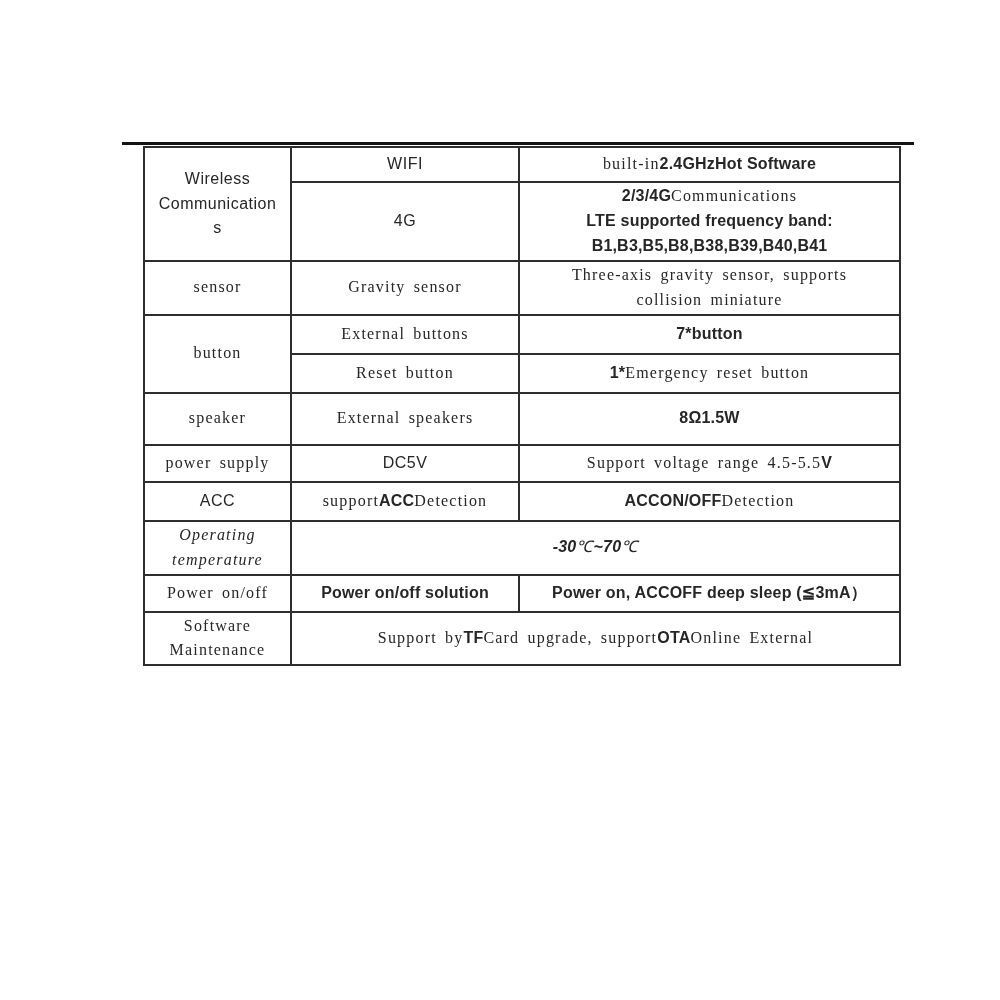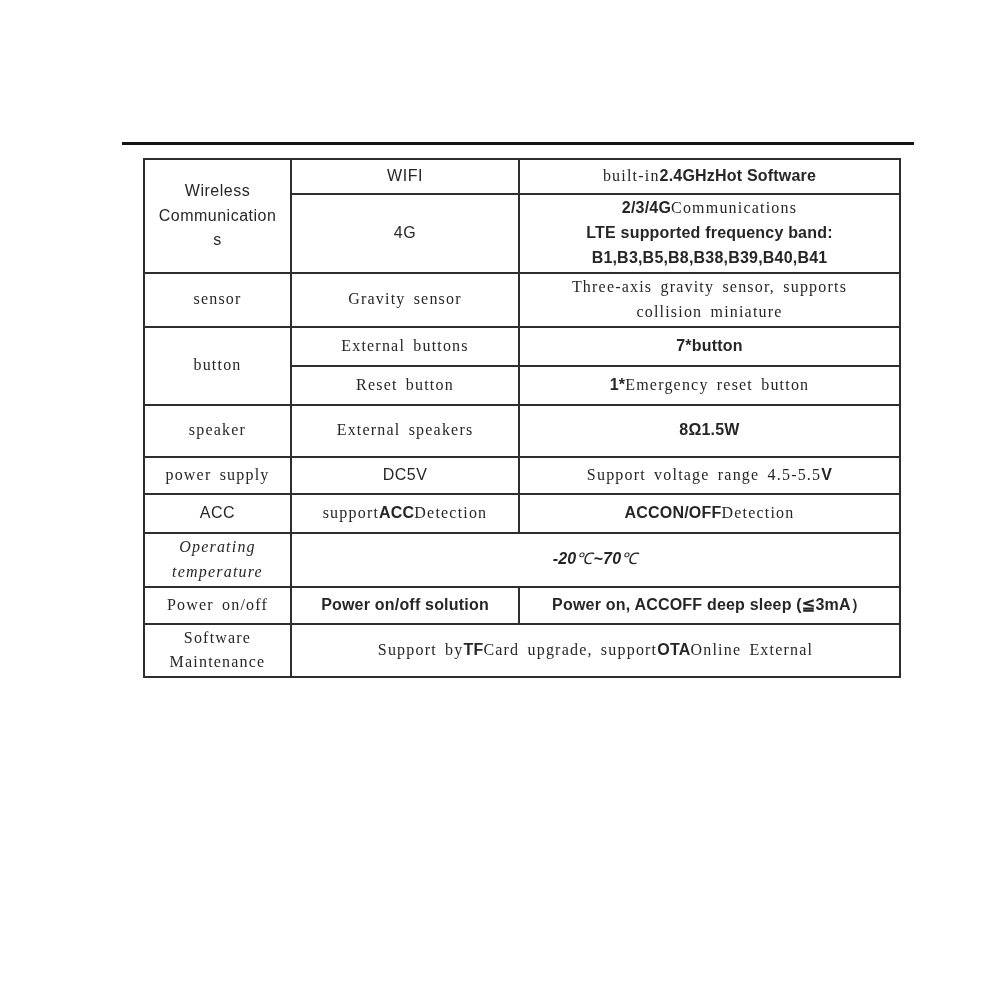--- a/index.html
+++ b/index.html
@@ -4,21 +4,21 @@
 <style>
   html,body{margin:0;padding:0;background:#ffffff;}
   #canvas{
     position:relative;width:1000px;height:1000px;background:#ffffff;overflow:hidden;
     font-family:"Liberation Sans",sans-serif;
   }
   #top-rule{
     position:absolute;left:122px;top:142px;width:792px;height:3px;background:#141414;
   }
   table.spec{
-    position:absolute;left:143px;top:158px;
+    position:absolute;left:143px;top:146px;
     border-collapse:collapse;table-layout:fixed;
     color:#262626;
   }
   table.spec td{
     border:2px solid #2e2e2e;
     text-align:center;vertical-align:middle;
     padding:1px 4px;
     font-size:16px;line-height:1.55;
     white-space:pre-line;
     overflow:hidden;
@@ -80,21 +80,21 @@
           <td><span class="f-serif">Support voltage range 4.5-5.5</span><span class="f-sansb">V</span></td>
         </tr>
         <tr style="height: 39px;">
           <td><span class="f-sans">ACC</span></td>
           <td><span class="f-serif">support</span><span class="f-sansb">ACC</span><span class="f-serif">Detection</span></td>
           <td><span class="f-sansb">ACCON/OFF</span><span class="f-serif">Detection</span></td>
         </tr>
         <tr style="height: 54px; font-style: italic;">
           <td><span class="f-serif">Operating
 temperature</span></td>
-          <td colspan="2"><span class="f-sansb">-20</span><span class="f-serif">℃</span><span class="f-sansb">~70</span><span class="f-serif">℃</span></td>
+          <td colspan="2"><span class="f-sansb">-30</span><span class="f-serif">℃</span><span class="f-sansb">~70</span><span class="f-serif">℃</span></td>
         </tr>
         <tr style="height: 37px;">
           <td><span class="f-serif">Power on/off</span></td>
           <td><span class="f-sansb">Power on/off solution</span></td>
           <td class="align-left"><span class="f-sansb">Power on, ACCOFF deep sleep (≦3mA）</span></td>
         </tr>
         <tr style="height: 52px; border-radius: 10px;">
           <td><span class="f-serif">Software
 Maintenance</span></td>
           <td colspan="2"><span class="f-serif">Support by</span><span class="f-sansb">TF</span><span class="f-serif">Card upgrade, support</span><span class="f-sansb">OTA</span><span class="f-serif">Online External</span></td>

